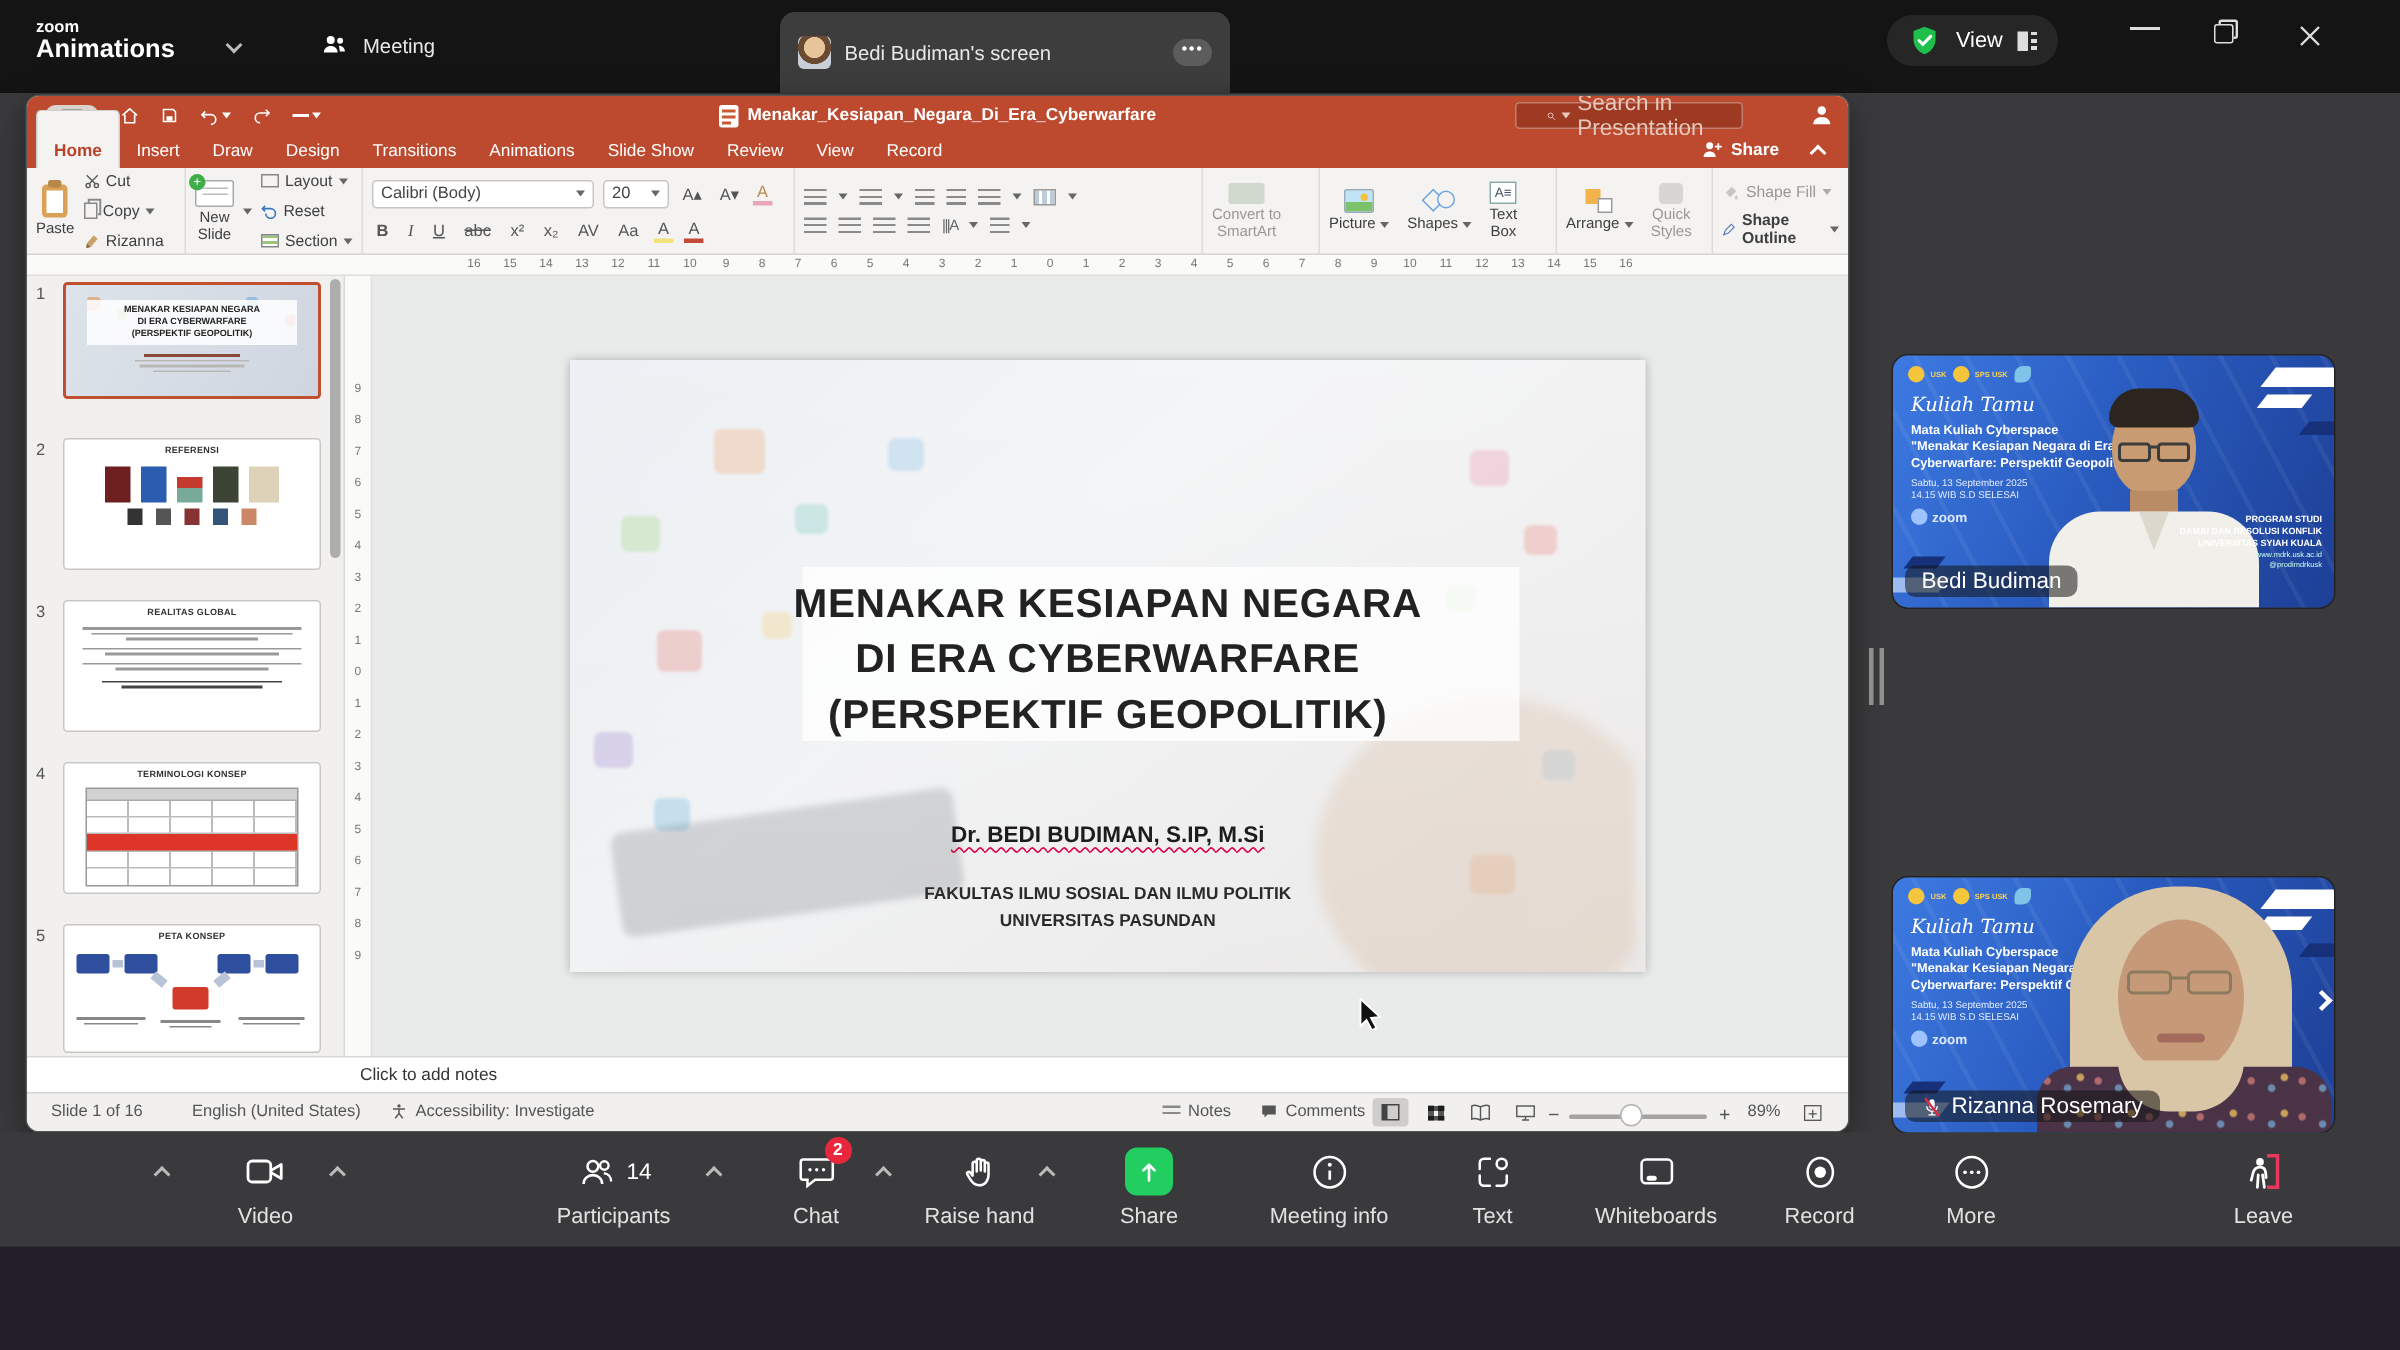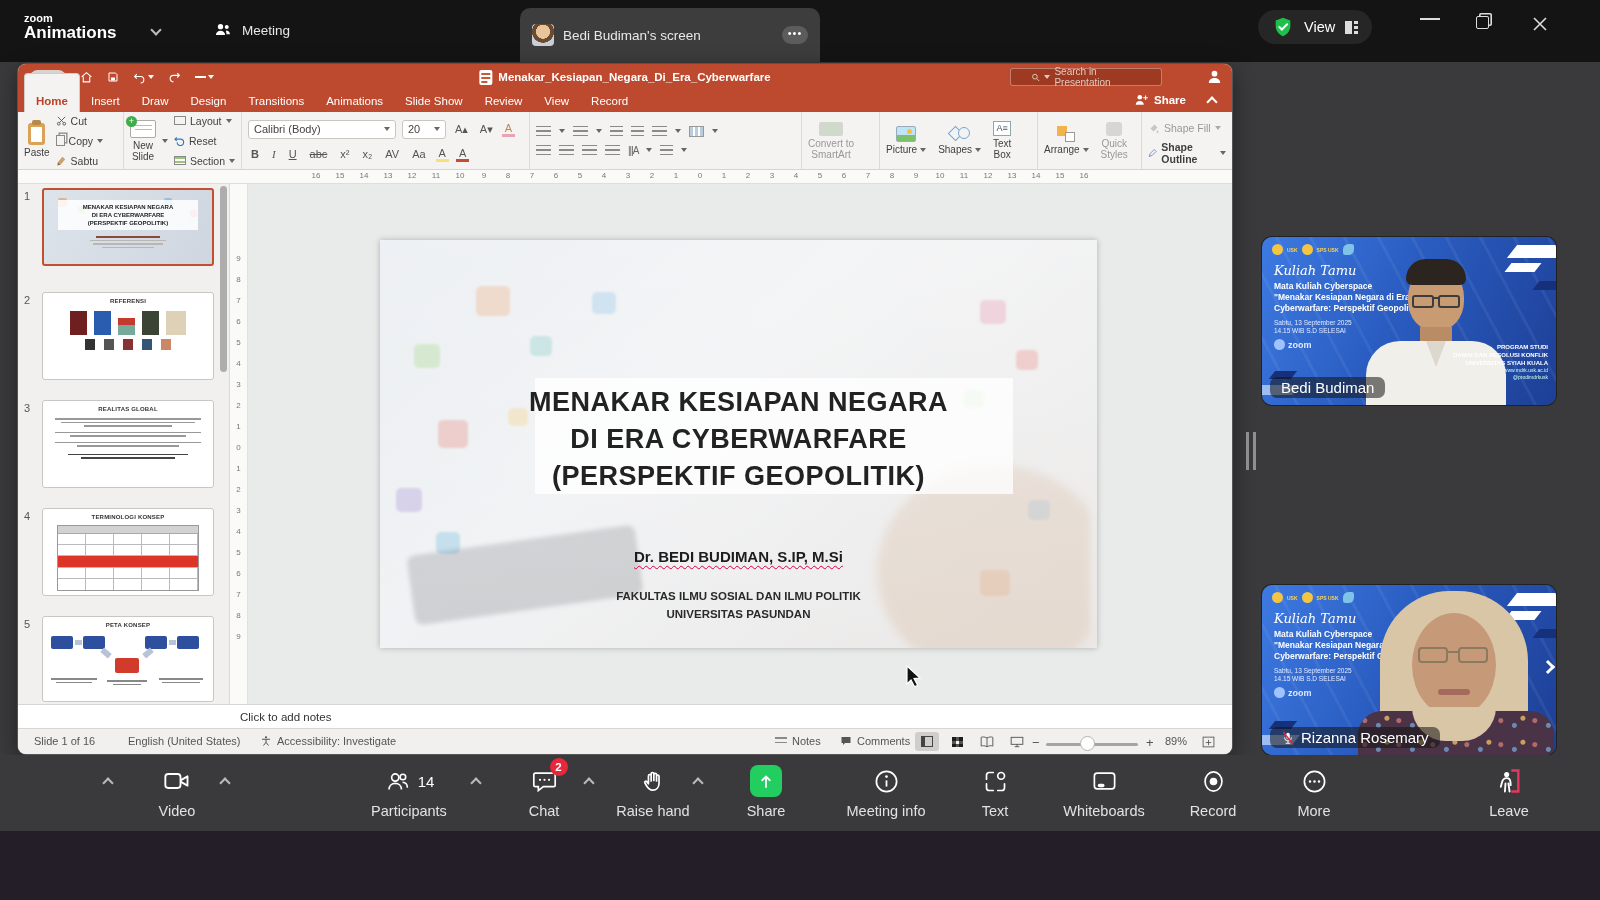--- a/index.html
+++ b/index.html
@@ -21,21 +21,21 @@
 .ellipsis-btn{margin-left:auto;width:26px;height:18px;border-radius:10px;background:#5c5c5c;color:#fff;font-size:11px;text-align:center;line-height:15px;letter-spacing:1px}
 .viewpill{position:absolute;left:1258px;top:10px;height:34px;border-radius:17px;background:#262626;display:flex;align-items:center;gap:10px;padding:0 14px}
 .winctl{color:#ddd;font-size:16px}
 
 .ppt{position:absolute;left:18px;top:64px;width:1214px;height:690px;border-radius:8px;overflow:hidden;background:#f4f3f2;box-shadow:0 0 0 1px #555,0 6px 22px rgba(0,0,0,.45)}
 .ppt-title{position:absolute;left:0;top:0;width:100%;height:26px;background:#bd4a2f;display:flex;align-items:center;color:#fff}
 .qa{display:flex;align-items:center;gap:14px;margin-left:12px}
 .qa svg{display:block}
 .pillbtn{width:36px;height:15px;border-radius:8px;background:#d8d3cd;display:flex;align-items:center;justify-content:center}
 .doc-title{position:absolute;left:50%;transform:translateX(-50%);display:flex;align-items:center;gap:6px;font-size:11.5px;font-weight:bold;white-space:nowrap}
-.searchbox{position:absolute;left:992px;top:4px;width:152px;height:18px;background:rgba(120,40,20,.45);border:1px solid rgba(255,255,255,.35);border-radius:3px;display:flex;align-items:center;gap:4px;padding:0 20px;color:#e6c8bd;font-size:10px}
+.searchbox{position:absolute;left:992px;top:4px;width:152px;height:18px;background:rgba(120,40,20,.45);border:1px solid rgba(255,255,255,.35);border-radius:3px;display:flex;align-items:center;gap:4px;padding:0 20px;color:#e6c8bd;font-size:15px}
 .acct{position:absolute;left:1188px;top:4px}
 .ppt-tabs{position:absolute;left:0;top:26px;width:100%;height:22px;background:#bd4a2f;display:flex;align-items:flex-end;color:#fff;font-size:11.5px}
 .ptab{padding:21px 11px 5px;cursor:default}
 .ptab.active{background:#f4f3f2;color:#b8432a;font-weight:bold;border-radius:4px 4px 0 0;border:1px solid #d0cecb;border-bottom:none}
 .sharebtn{position:absolute;right:46px;top:3px;display:flex;align-items:center;gap:5px;font-size:11.5px;font-weight:bold;color:#fff}
 .ppt-ribbon{position:absolute;left:0;top:48px;width:100%;height:58px;background:#f4f3f2;border-bottom:1px solid #d6d4d1;display:flex}
 .rgroup{height:100%;border-right:1px solid #dddbd8;display:flex;align-items:center;padding:3px 6px;gap:6px}
 .rsmall{font-size:10.5px;color:#3f3f3f;display:flex;align-items:center;gap:4px;height:17px}
 .bigbtn{display:flex;flex-direction:column;align-items:center;justify-content:center;gap:2px;font-size:10px;color:#3f3f3f;text-align:center;line-height:11px}
 .car{width:0;height:0;border-left:3px solid transparent;border-right:3px solid transparent;border-top:4px solid #666;display:inline-block}
@@ -237,21 +237,21 @@
           <span class="rsmall">
               <span style="width:9px;height:11px;border:1.3px solid #888;box-shadow:2.5px -2.5px 0 -1.3px #f4f3f2,2.5px -2.5px 0 0 #888;display:inline-block"></span>
               <span>Copy</span>
               <span class="car"></span>
             </span>
           <span class="rsmall">
               <svg width="11" height="11" viewBox="0 0 24 24">
                 <path d="M4 16l10-12 6 5-10 12z" fill="#caa36b"></path>
                 <path d="M4 16l6 5-7 2z" fill="#8a6a43"></path>
               </svg>
-              <span>Sabtu</span>
+              <span>Rizanna</span>
             </span>
         </div>
       </div>
       <div class="rgroup" style="width:118px">
         <div class="bigbtn">
           <span style="width:26px;height:18px;background:#fff;border:1px solid #aaa;border-radius:2px;position:relative;display:inline-block">
               <i style="position:absolute;left:-5px;top:-5px;width:11px;height:11px;border-radius:50%;background:#3fae49;color:#fff;font-style:normal;font-size:9px;line-height:11px;text-align:center">+</i>
               <i style="position:absolute;left:4px;top:4px;width:17px;height:1.5px;background:#bbb"></i>
               <i style="position:absolute;left:4px;top:8px;width:17px;height:1.5px;background:#bbb"></i>
             </span>

